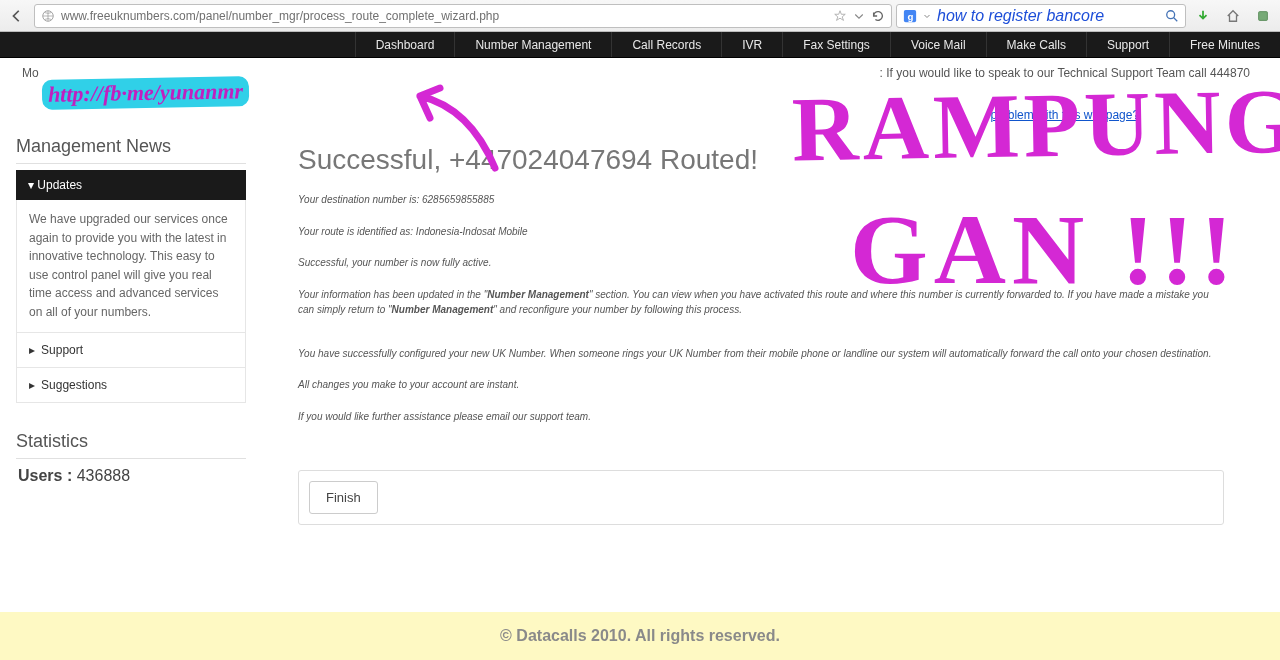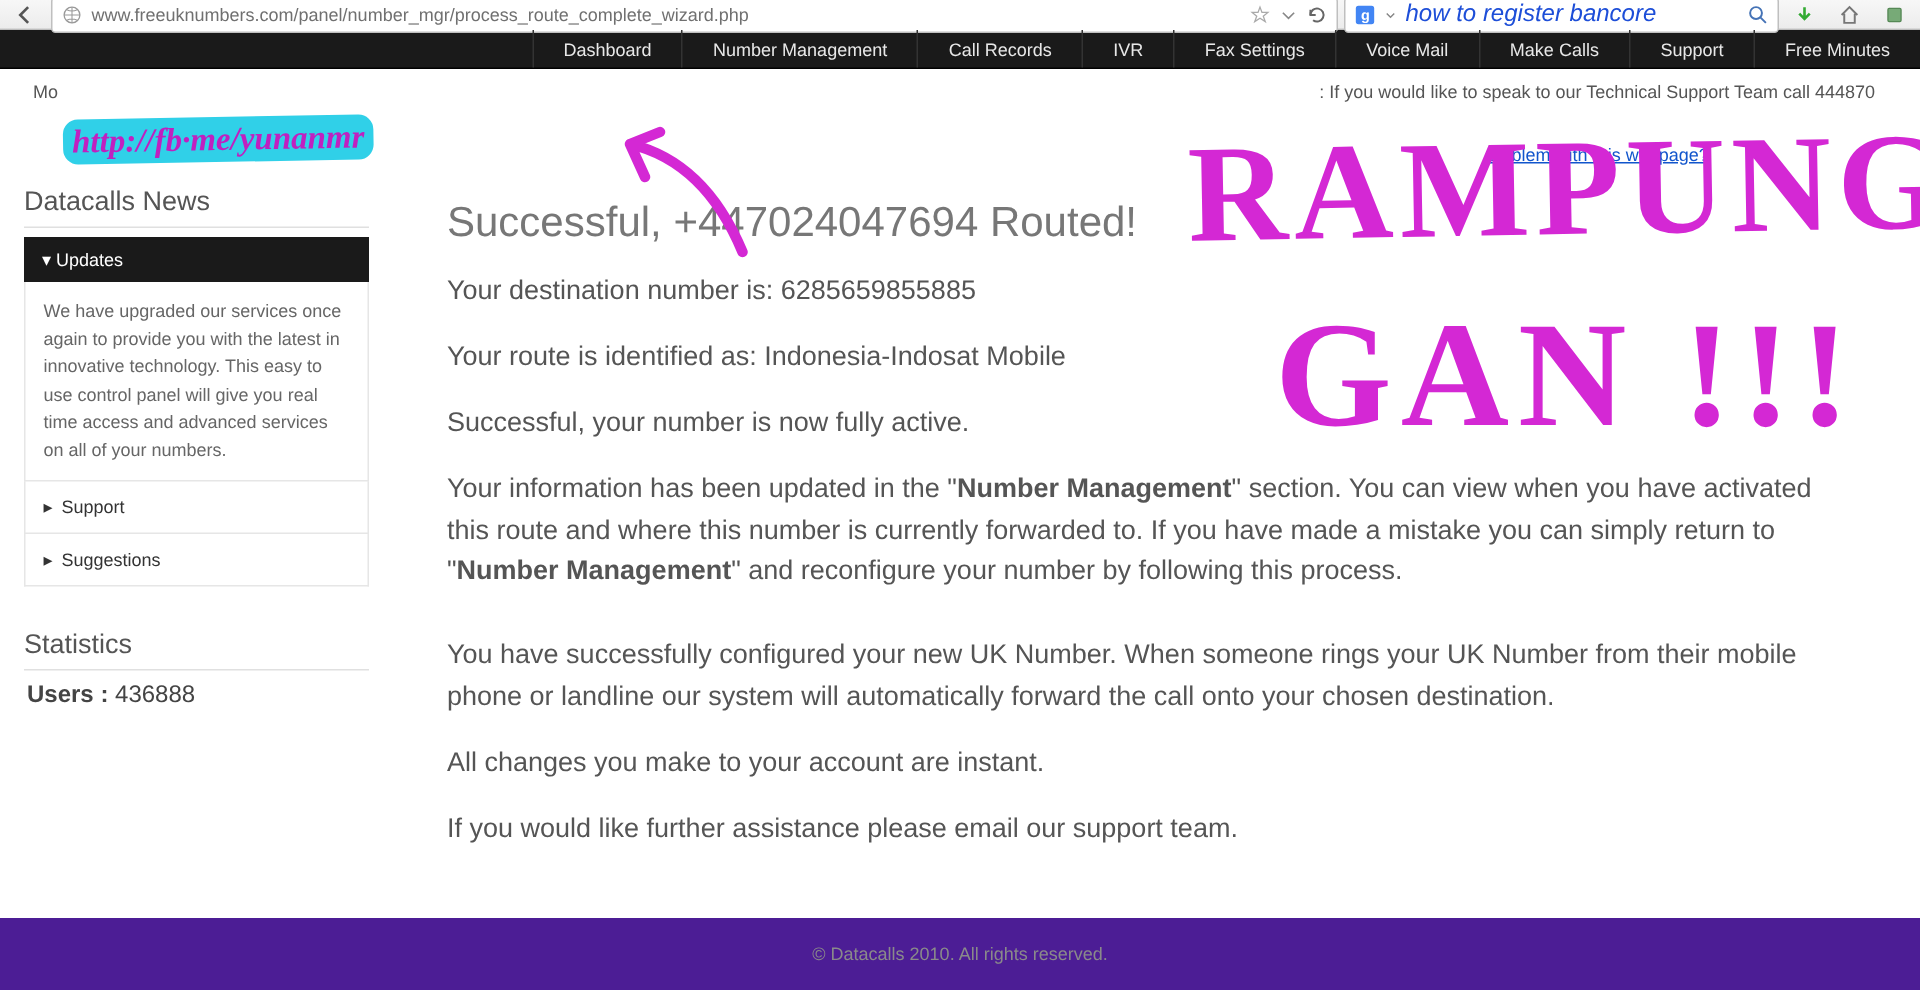--- a/index.html
+++ b/index.html
@@ -1,19 +1,19 @@
 <!DOCTYPE html>
 <html><head>
 <meta charset="utf-8">
 <style>
 * { margin:0; padding:0; box-sizing:border-box; font-family:Arial,Helvetica,sans-serif; }
 body { width:1280px; height:660px; background:#fff; overflow:hidden; position:relative; }
 
 
-.chrome { height:20px; background:linear-gradient(#f7f7f7,#ececec); border-bottom:1px solid #bcbcbc; display:flex; align-items:center; padding:0 4px; gap:4px; }
+.chrome { height:32px; background:linear-gradient(#f7f7f7,#ececec); border-bottom:1px solid #bcbcbc; display:flex; align-items:center; padding:0 4px; gap:4px; }
 .chrome .btn { width:26px; height:24px; display:flex; align-items:center; justify-content:center; border-radius:3px; }
 .chrome .btn svg { width:14px; height:14px; }
 .url-wrap { flex:1; display:flex; align-items:center; height:24px; background:#fff; border:1px solid #bfbfbf; border-radius:3px; padding:0 6px; gap:6px; }
 .globe { width:14px; height:14px; }
 .url { flex:1; font-size:12px; color:#707070; }
 .url-icons { display:flex; gap:6px; align-items:center; }
 .search-wrap { width:290px; display:flex; align-items:center; height:24px; background:#fff; border:1px solid #bfbfbf; border-radius:3px; padding:0 6px; gap:6px; }
 .search-wrap input { border:0; outline:0; flex:1; font-size:16px; font-style:italic; color:#1d4ed8; }
 
 
@@ -29,25 +29,25 @@
 .side { width:230px; }
 .side h2 { font-size:18px; color:#555; font-weight:normal; padding:6px 0; border-bottom:1px solid #e0e0e0; }
 .side .accordion-header { background:#1a1a1a; color:#fff; font-size:12px; padding:8px 12px; margin-top:6px; }
 .side .news-body { font-size:12px; color:#666; line-height:1.55; padding:10px 12px; border:1px solid #e6e6e6; border-top:0; }
 .side .acc-item { font-size:12px; color:#333; padding:10px 12px; border:1px solid #e6e6e6; border-top:0; display:flex; align-items:center; gap:6px; }
 .side .stats { margin-top:22px; }
 .side .stats .val { font-size:16px; color:#444; padding:8px 2px; }
 
 .main { flex:1; padding:0 40px 0 40px; color:#555; }
 .main h1 { font-size:28px; color:#777; font-weight:normal; margin-top:14px; }
-.main p { font-size:18px; line-height:1.55; margin-top:16px; }
+.main p { font-size:10px; line-height:1.55; margin-top:16px;font-style:italic; }
 .main .finish { margin-top:46px; border:1px solid #ddd; border-radius:3px; padding:10px; }
 .main .finish button { background:#fff; border:1px solid #ccc; border-radius:3px; padding:8px 16px; font-size:13px; color:#444; cursor:pointer; }
 
-.footer { position:absolute; bottom:0; left:0; right:0; height:48px; background:#4c1d95; color:#8a8a8a; font-size:12px; display:flex; align-items:center; justify-content:center; }
+.footer { position:absolute; bottom:0; left:0; right:0; height:48px; background:#fef9c3; color:#8a8a8a; font-size:16px; display:flex; align-items:center; justify-content:center;font-weight:bold; }
 
 
 .anno { position:absolute; pointer-events:none; }
 .anno-url { top:78px; left:42px; background:#30d0e8; padding:2px 6px; border-radius:10px; transform:rotate(-1deg); }
 .anno-url span { color:#c020c0; font-family:"Comic Sans MS",cursive; font-style:italic; font-weight:bold; font-size:22px; }
 .anno-text { color:#d428d4; font-family:"Comic Sans MS",cursive; font-weight:bold; }
 .anno-ramp { top:72px; left:792px; font-size:92px; letter-spacing:4px; transform:rotate(-1deg); }
 .anno-gan { top:192px; left:850px; font-size:100px; letter-spacing:6px; }
 .arrow { top:78px; left:400px; }
 </style>
@@ -125,21 +125,21 @@
 <div class="topline">
   <span>Mo</span>
   <span style="text-align:center">
     <span>: If you would like to speak to our Technical Support Team call 444870</span>
     <a class="problem">problem with this webpage?</a>
   </span>
 </div>
 
 <div class="wrap">
   <div class="side">
-    <h2>Datacalls News</h2>
+    <h2>Management News</h2>
     <div class="accordion-header">▾ <span>Updates</span></div>
     <div class="news-body">We have upgraded our services once again to provide you with the latest in innovative technology. This easy to use control panel will give you real time access and advanced services on all of your numbers.</div>
     <div class="acc-item">
         <span>▸</span>
         <span>Support</span>
       </div>
     <div class="acc-item">
         <span>▸</span>
         <span>Suggestions</span>
       </div>

